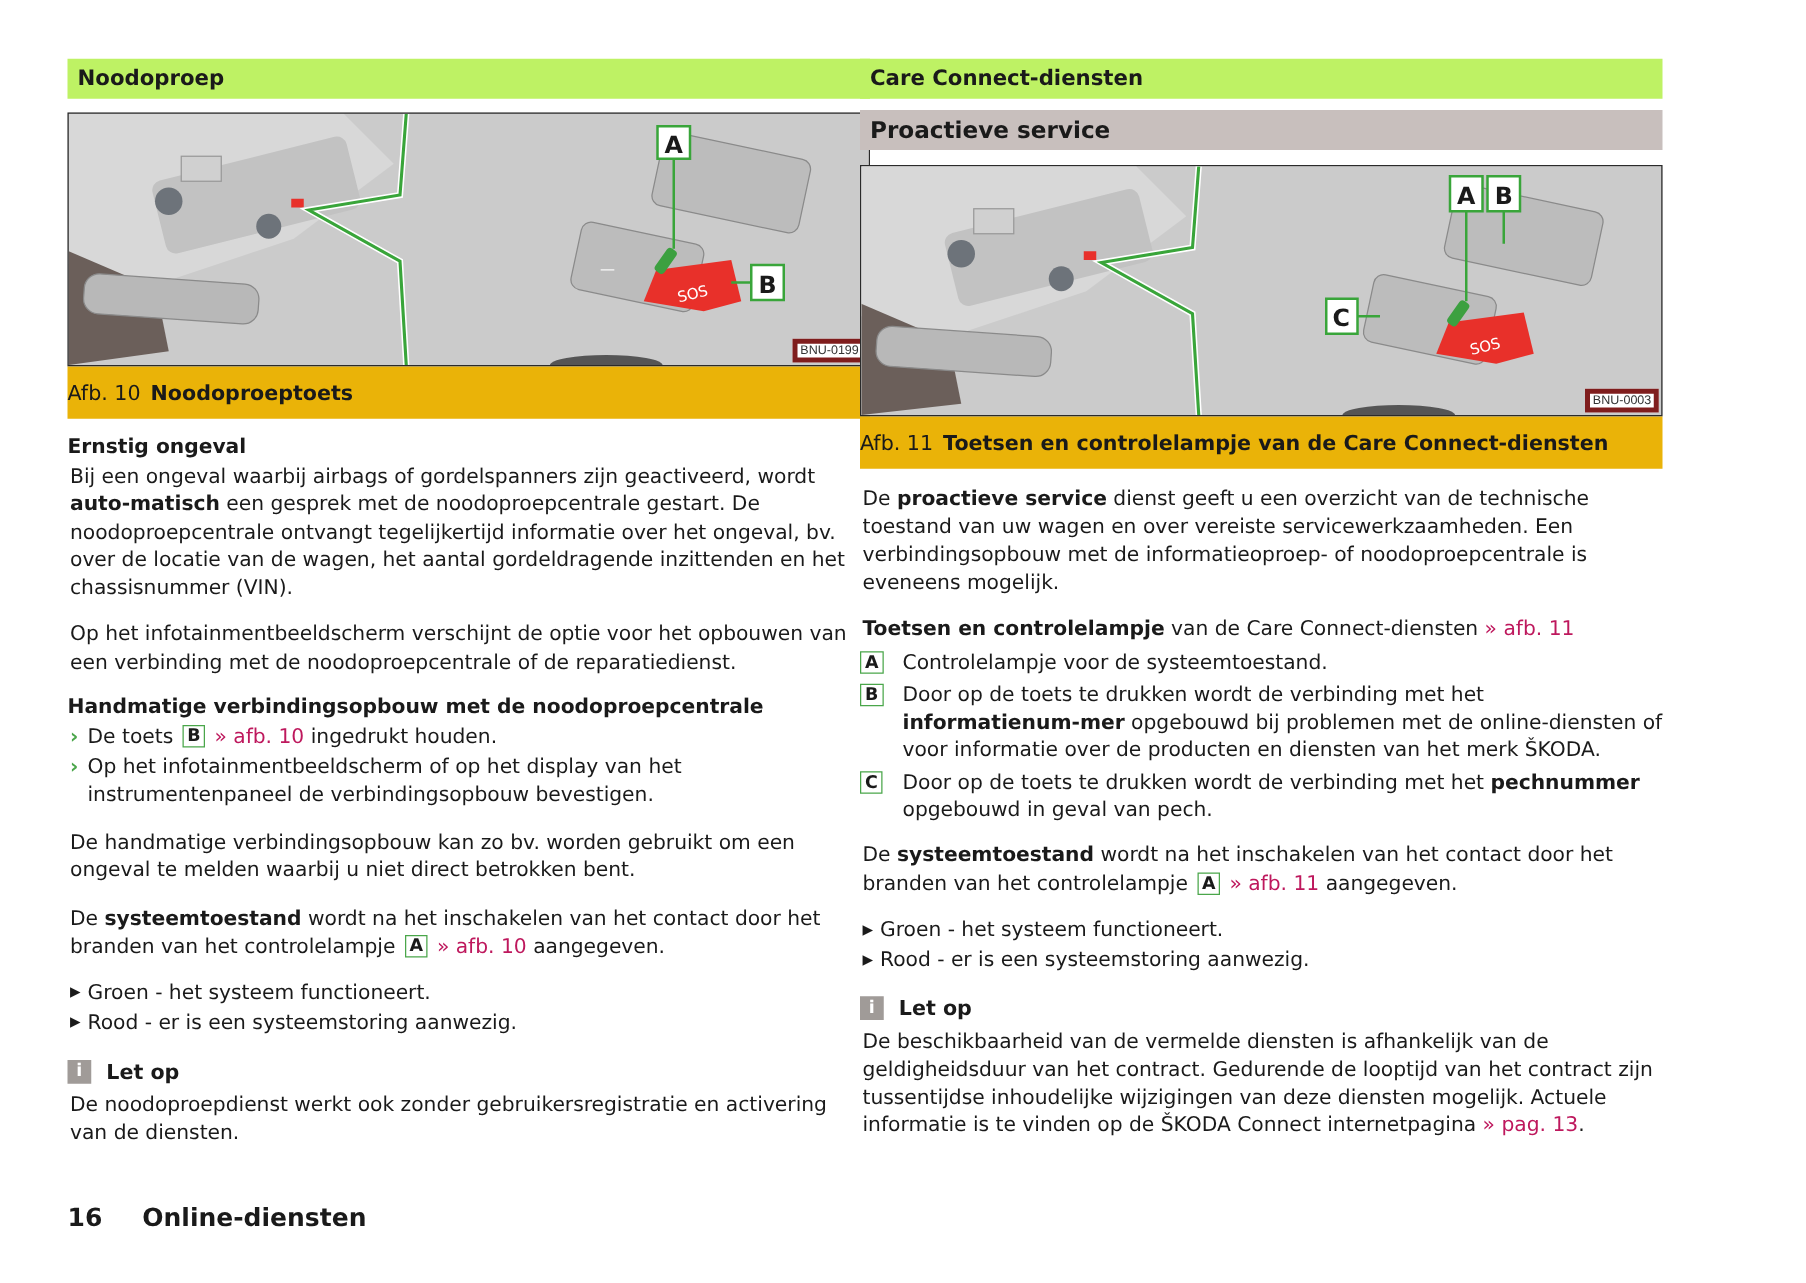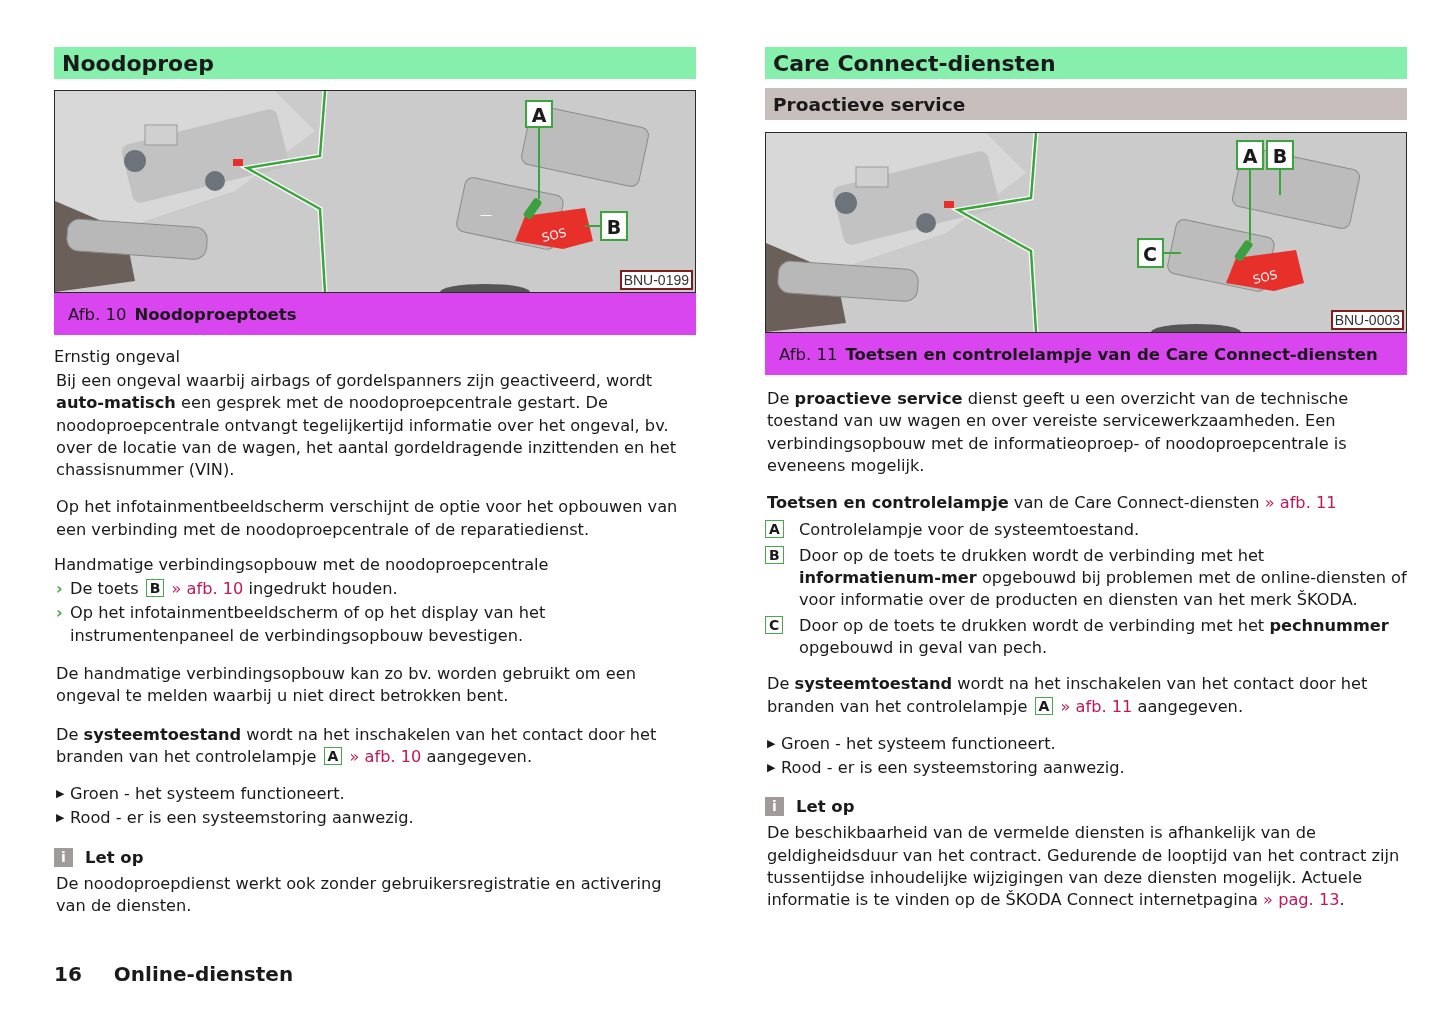--- a/index.html
+++ b/index.html
@@ -1,38 +1,38 @@
 <!DOCTYPE html>
 <html><head>
 <meta charset="utf-8">
 <style>
   html, body { margin: 0; padding: 0; background: #ffffff; }
   body { width: 1445px; height: 1026px; position: relative; overflow: hidden;
          font-family: "DejaVu Sans", sans-serif; color: #1a1a1a; }
   .col { position: absolute; top: 47px; width: 642px; }
   .col.left { left: 54px; }
-  .col.right { left: 765px; }
-
-  .h-green { background: #86efac; height: 32px; line-height: 33px; padding-left: 8px;
-             font-weight: bold; font-size: 22px; color: #1a1a1a; }
+  .col.right { left: 688px; }
+
+  .h-green { background: #bef264; height: 32px; line-height: 33px; padding-left: 8px;
+             font-weight: bold; font-size: 17px; color: #1a1a1a; }
   .h-grey { background: #c8bfbd; height: 32px; line-height: 33px; padding-left: 8px;
             font-weight: bold; font-size: 18.5px; color: #1a1a1a; margin-top: 9px; }
 
   .figure { border: 1.5px solid #2a2a2a; position: relative; overflow: hidden;
             background: #c9c9c9; }
-  .fig-caption { background: #d946ef; height: 42px; line-height: 44px; padding-left: 14px;
+  .fig-caption { background: #eab308; height: 42px; line-height: 44px; 
                  font-size: 16.5px; }
   .fig-caption .num { margin-right: 8px; }
   .fig-caption b { font-weight: bold; }
-  .fig-code { position: absolute; right: 2px; bottom: 2px; font-size: 14px; background: #fff;
-              border: 2px solid #7f1d1d; padding: 0 2px; color: #333;
+  .fig-code { position: absolute; right: 2px; bottom: 2px; font-size: 10px; background: #fff;
+              border: 4px solid #7f1d1d; padding: 0 2px; color: #333;
               font-family: "Liberation Sans", sans-serif; }
 
   .p { font-size: 16.2px; line-height: 22.3px; margin: 2px; }
-  .sub { font-weight: normal; font-size: 16.2px; line-height: 22px; margin: 0; }
+  .sub { font-weight: bold; font-size: 16.2px; line-height: 22px; margin: 0; }
   .gap-s { height: 11px; }
   .gap-m { height: 12px; }
   .link { color: #be185d; }
   .key { display: inline-block; border: 1.5px solid #4aa64a; font-weight: bold; font-size: 14px;
          line-height: 16px; padding: 0 3px; margin: 0 2px; color: #1a1a1a; vertical-align: 1px; }
   .bul { display: flex; }
   .bul .mk { width: 14px; flex: none; color: #4aa64a; font-weight: bold; }
   .tri { width: 14px; flex: none; font-size: 11px; line-height: 22px; }
   .note-head { display: flex; align-items: center; gap: 12px; font-weight: bold; font-size: 16.5px; }
   .info-icon { width: 19px; height: 19px; background: #a09b98; color: #fff; font-size: 14px;

